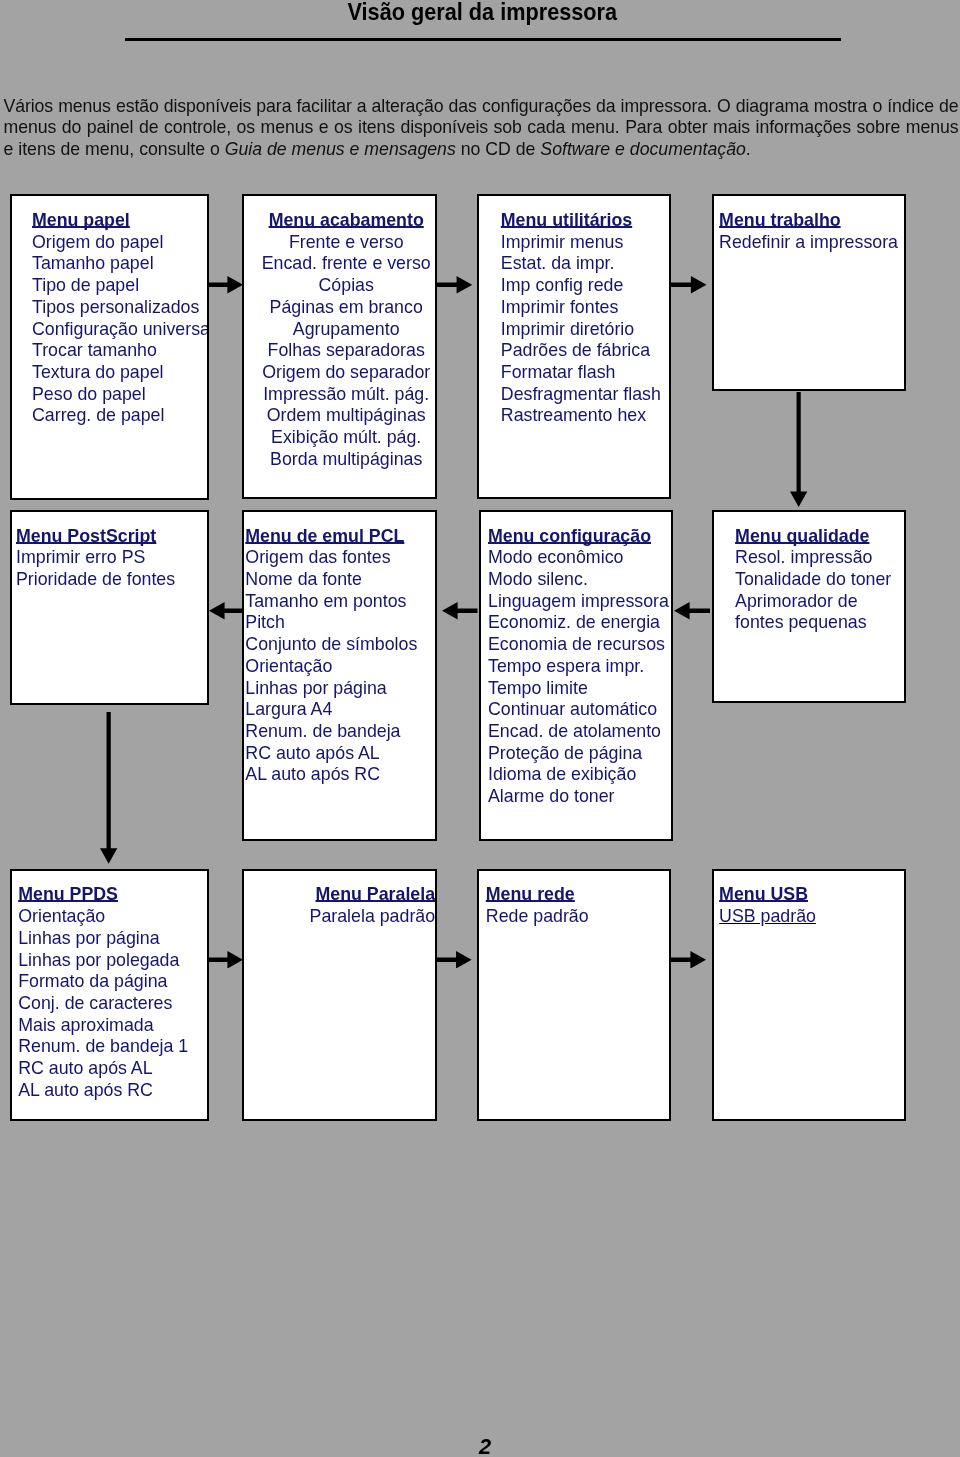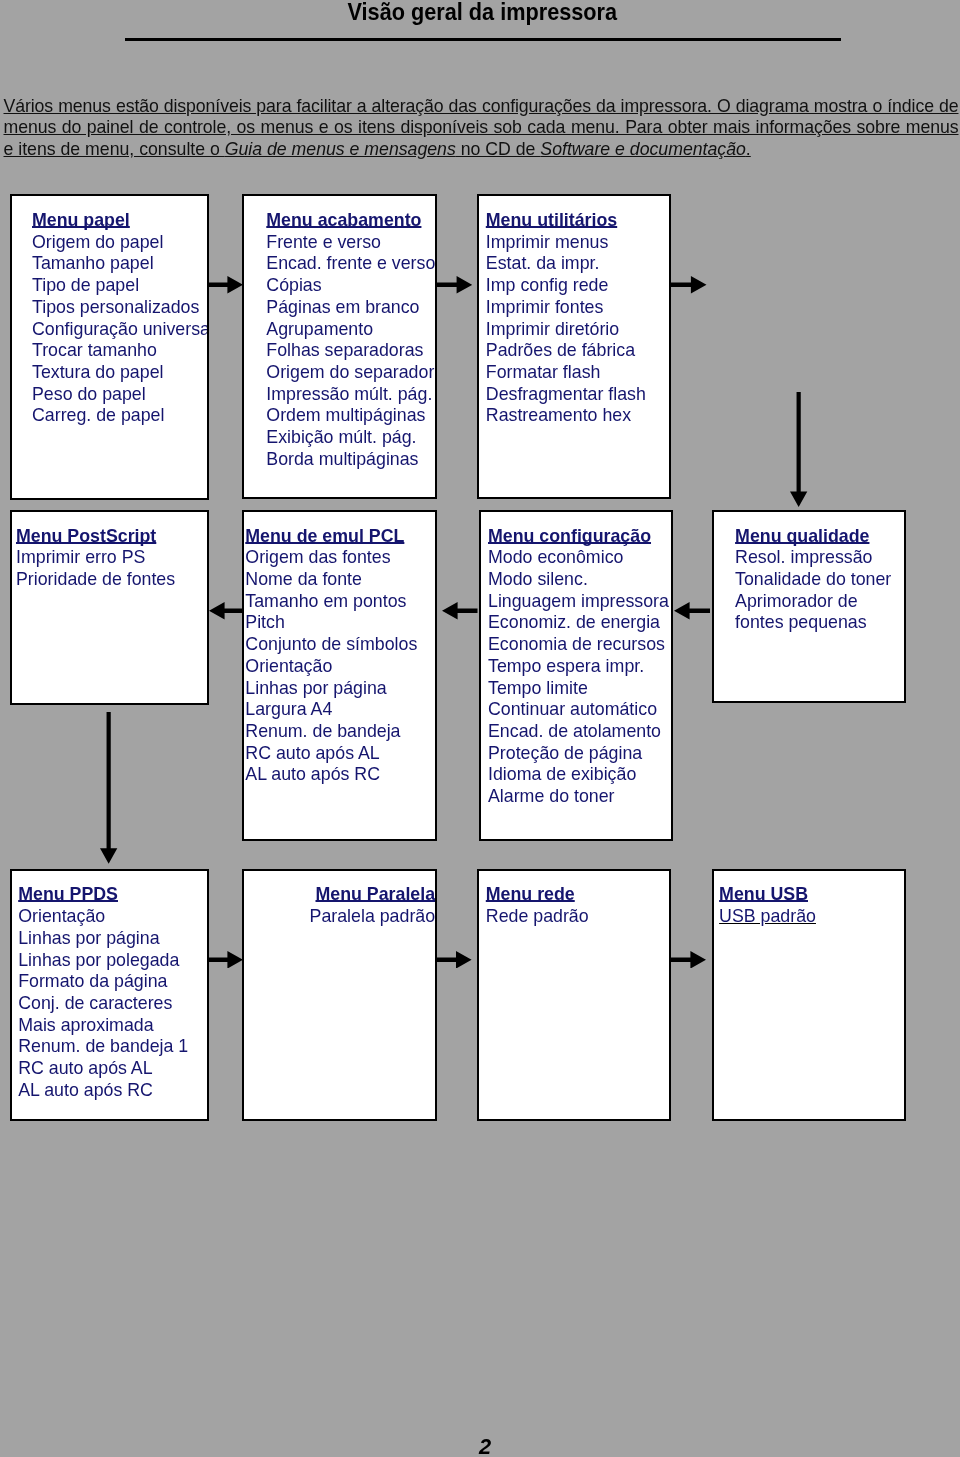--- a/index.html
+++ b/index.html
@@ -16,21 +16,21 @@
     line-height:28px;
   }
   .page-title .sq{display:inline-block;transform:scaleX(0.885);transform-origin:center;}
 
   .title-rule{position:absolute;left:125px;top:37.5px;width:716px;height:3.5px;background:#000;}
 
   .intro{
     position:absolute;left:3.5px;top:95.5px;width:955px;
     font-size:17.7px;line-height:21.5px;color:#111;
   }
-  .intro .iline{white-space:nowrap;text-decoration:underline;}
+  .intro .iline{white-space:nowrap;}
   .intro .just{
     white-space:normal;text-align:justify;text-align-last:justify;
     letter-spacing:-0.09px;
   }
   .intro i{font-style:italic;}
 
   .box{
     position:absolute;box-sizing:border-box;border:2.2px solid #000;background:#fff;
     overflow:hidden;
   }
@@ -71,47 +71,53 @@
         <div class="mitem">Tipo de papel</div>
         <div class="mitem">Tipos personalizados</div>
         <div class="mitem">Configuração universal</div>
         <div class="mitem">Trocar tamanho</div>
         <div class="mitem">Textura do papel</div>
         <div class="mitem">Peso do papel</div>
         <div class="mitem">Carreg. de papel</div>
       </div>
     </div>
     <div class="box" style="left:242.3px;top:194.2px;width:194.8px;height:305.2px;">
-      <div class="inner" style="padding-left:22px;">
+      <div class="inner" style="padding-left:13px;text-align:center;">
         <div class="mtitle">Menu acabamento</div>
         <div class="mitem">Frente e verso</div>
         <div class="mitem">Encad. frente e verso</div>
         <div class="mitem">Cópias</div>
         <div class="mitem">Páginas em branco</div>
         <div class="mitem">Agrupamento</div>
         <div class="mitem">Folhas separadoras</div>
         <div class="mitem">Origem do separador</div>
         <div class="mitem">Impressão múlt. pág.</div>
         <div class="mitem">Ordem multipáginas</div>
         <div class="mitem">Exibição múlt. pág.</div>
         <div class="mitem">Borda multipáginas</div>
       </div>
     </div>
-    <div class="box" style="left:476.8px;top:194.2px;width:194.3px;height:305.0px;">
+    <div class="box" style="left:476.8px;top:194.2px;width:194.3px;height:305.0px;padding-left:15px;">
       <div class="inner" style="padding-left:7.0px;">
         <div class="mtitle">Menu utilitários</div>
         <div class="mitem">Imprimir menus</div>
         <div class="mitem">Estat. da impr.</div>
         <div class="mitem">Imp config rede</div>
         <div class="mitem">Imprimir fontes</div>
         <div class="mitem">Imprimir diretório</div>
         <div class="mitem">Padrões de fábrica</div>
         <div class="mitem">Formatar flash</div>
         <div class="mitem">Desfragmentar flash</div>
         <div class="mitem">Rastreamento hex</div>
+      </div>
+    </div>
+    <div class="box" style="left:712.1px;top:194.2px;width:193.9px;height:196.6px;">
+      <div class="inner" style="padding-left:5.0px;">
+        <div class="mtitle">Menu trabalho</div>
+        <div class="mitem">Redefinir a impressora</div>
       </div>
     </div>
     <div class="box" style="left:10px;top:509.8px;width:199.2px;height:195.4px;">
       <div class="inner" style="padding-left:4.0px;">
         <div class="mtitle">Menu PostScript</div>
         <div class="mitem">Imprimir erro PS</div>
         <div class="mitem">Prioridade de fontes</div>
       </div>
     </div>
     <div class="box" style="left:242.3px;top:509.8px;width:194.8px;height:331.4px;">

